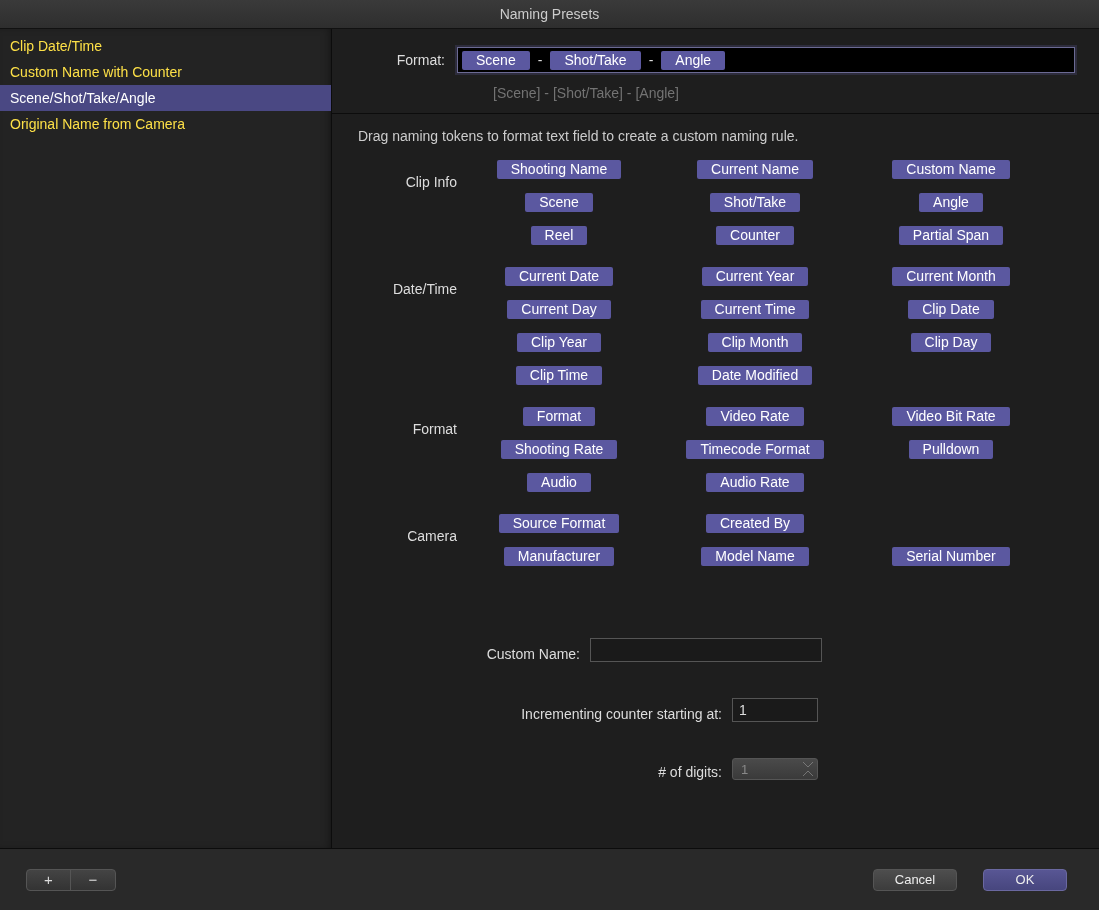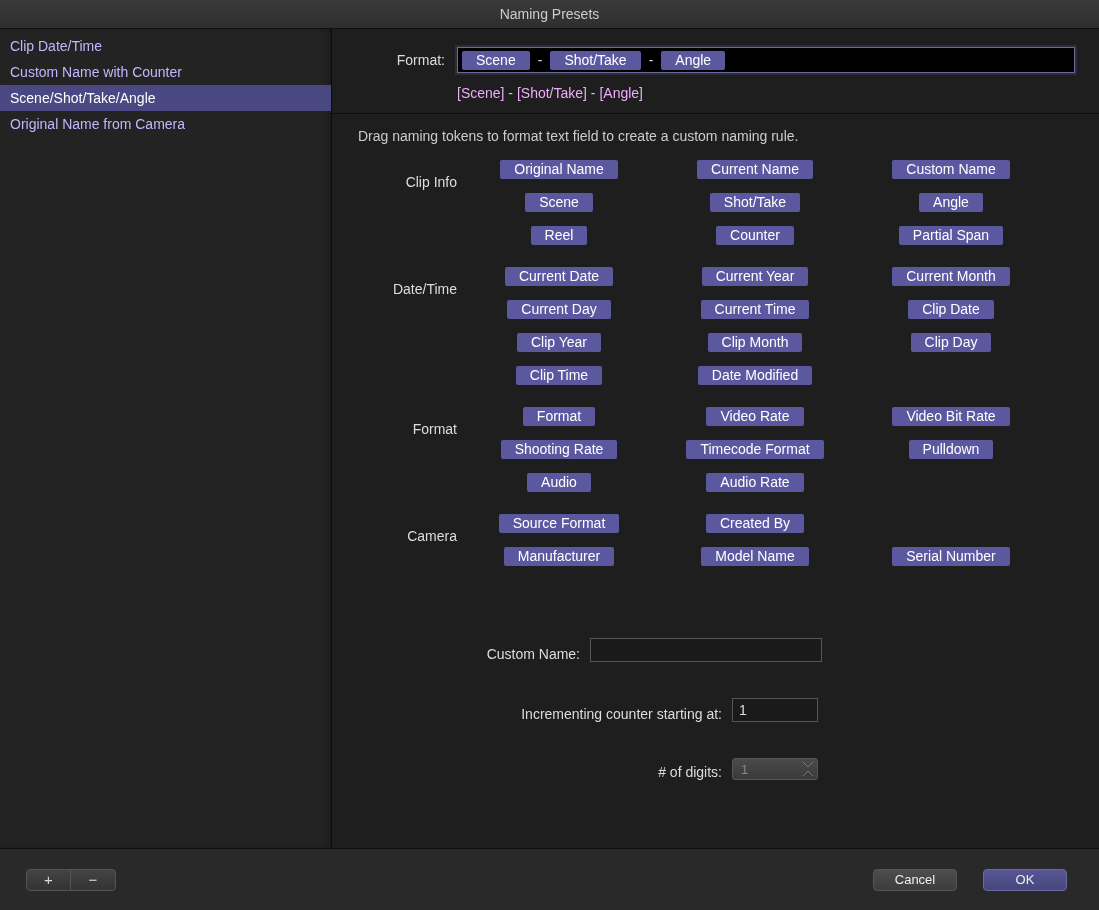--- a/index.html
+++ b/index.html
@@ -29,21 +29,21 @@
   .sidebar {
     width: 332px;
     background: #232323;
     border-right: 1px solid #0c0c0c;
     padding-top: 4px;
     box-shadow: inset -4px 0 10px -4px rgba(0,0,0,.5);
   }
   .sidebar-item {
     padding: 5px 10px;
     font-size: 14px;
-    color: #c4b5fd;
+    color: #fde047;
     cursor: default;
   }
   .sidebar-item.selected {
     background: #4a4883;
     color: #fff;
   }
   .content {
     flex: 1;
     padding-top: 18px;
     position: relative;
@@ -81,22 +81,23 @@
     line-height: 16px;
     white-space: nowrap;
     cursor: default;
   }
   .sep {
     color: #ddd;
     padding: 0 4px;
     font-size: 14px;
   }
   .preview-line {
-    color: #f0abfc;
-    font-size: 14px;
+    color: #737373;
+    font-size: 14px;
+    margin-left: 36px;
   }
   .preview-row { display:flex; padding: 12px 24px 0 0; }
   .hrule {
     height: 1px;
     background: #0c0c0c;
     margin: 12px 0 0 0;
   }
   .instruct {
     padding: 14px 20px 10px 26px;
     font-size: 14px;
@@ -257,21 +258,21 @@
       <div class="row-label narrow"></div>
       <div class="preview-line">[Scene] - [Shot/Take] - [Angle]</div>
     </div>
     <div class="hrule"></div>
 
     <div class="instruct">Drag naming tokens to format text field to create a custom naming rule.</div>
 
     <div class="token-section">
       <div class="section-label mid">Clip Info</div>
       <div class="token-grid">
-        <span class="token">Original Name</span>
+        <span class="token">Shooting Name</span>
         <span class="token">Current Name</span>
         <span class="token">Custom Name</span>
         <span class="token">Scene</span>
         <span class="token">Shot/Take</span>
         <span class="token">Angle</span>
         <span class="token">Reel</span>
         <span class="token">Counter</span>
         <span class="token">Partial Span</span>
       </div>
     </div>

